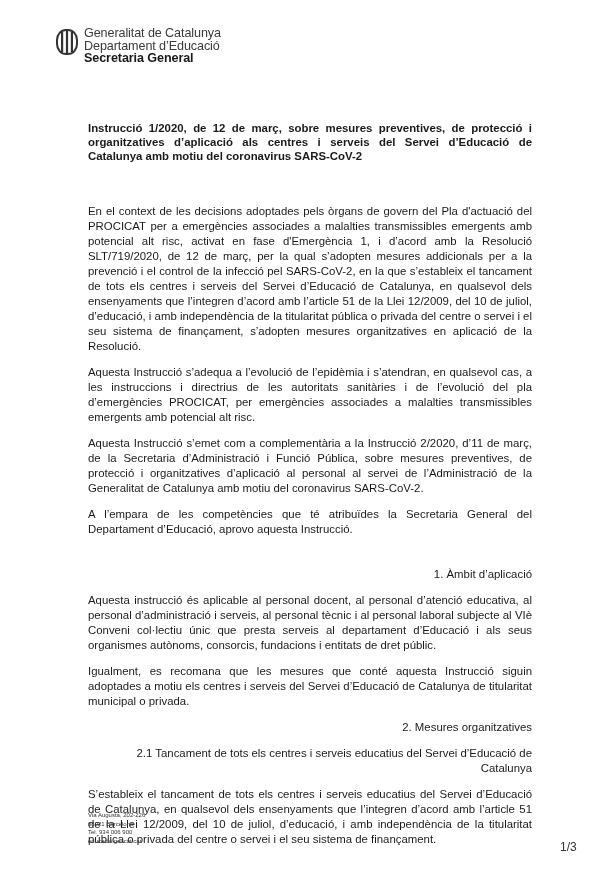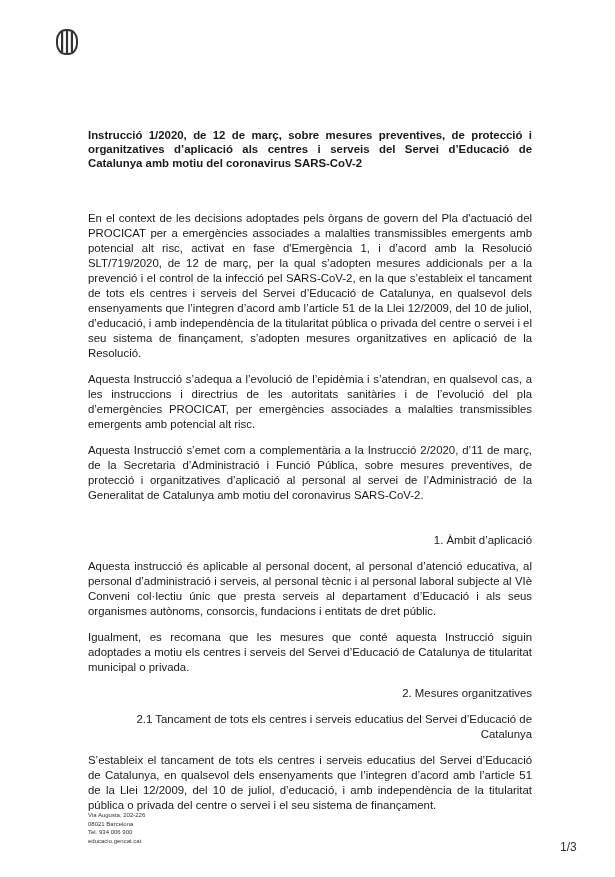--- a/index.html
+++ b/index.html
@@ -2,46 +2,52 @@
 <html><head>
 <meta charset="utf-8">
 <style>
   html, body { margin: 0; padding: 0; background: #ffffff; }
   body { width: 615px; height: 877px; position: relative; overflow: hidden;
          font-family: "Liberation Sans", sans-serif; color: #1a1a1a; }
   .header { position: absolute; left: 56px; top: 27px; display: flex; align-items: flex-start; }
   .logo-mark { width: 22px; height: 26px; margin-right: 6px; margin-top: 2px; }
   .org { font-size: 12.6px; line-height: 12.5px; color: #3a3a3a; letter-spacing: -0.1px; }
   .org .sg { font-weight: bold; color: #1a1a1a; }
-  .content { position: absolute; left: 88px; top: 128px; width: 444px; }
+  .content { position: absolute; left: 88px; top: 121px; width: 444px; }
   .title { font-weight: bold; font-size: 11.4px; line-height: 14px; text-align: justify; margin: 0 0 41px 0; }
   p { font-size: 11.4px; line-height: 15px; margin: 0 0 11px 0; text-align: justify; }
   .section { text-align: right; }
   .gap-before { margin-top: 30px; }
   .footer { position: absolute; left: 88px; top: 811px; font-size: 6px; line-height: 8.6px; color: #333; }
   .pagenum { position: absolute; left: 560px; top: 840px; font-size: 12px; color: #333; }
 </style>
 </head>
 <body>
 
 <div class="header">
   <svg class="logo-mark" viewBox="0 0 22 26">
     <rect x="1" y="1" width="20" height="24" rx="9" ry="10" fill="none" stroke="#333" stroke-width="2"></rect>
     <rect x="5" y="3" width="2.2" height="20" fill="#333"></rect>
     <rect x="9.9" y="2" width="2.2" height="22" fill="#333"></rect>
     <rect x="14.8" y="3" width="2.2" height="20" fill="#333"></rect>
   </svg>
+  <div class="org">
+    <div>Generalitat de Catalunya</div>
+    <div>Departament d’Educació</div>
+    <div class="sg">Secretaria General</div>
+  </div>
 </div>
 
 <div class="content">
   <div class="title">Instrucció 1/2020, de 12 de març, sobre mesures preventives, de protecció i organitzatives d’aplicació als centres i serveis del Servei d’Educació de Catalunya amb motiu del coronavirus SARS-CoV-2</div>
 
   <p>En el context de les decisions adoptades pels òrgans de govern del Pla d'actuació del PROCICAT per a emergències associades a malalties transmissibles emergents amb potencial alt risc, activat en fase d'Emergència 1, i d’acord amb la Resolució SLT/719/2020, de 12 de març, per la qual s’adopten mesures addicionals per a la prevenció i el control de la infecció pel SARS-CoV-2, en la que s’estableix el tancament de tots els centres i serveis del Servei d’Educació de Catalunya, en qualsevol dels ensenyaments que l’integren d’acord amb l’article 51 de la Llei 12/2009, del 10 de juliol, d’educació, i amb independència de la titularitat pública o privada del centre o servei i el seu sistema de finançament, s’adopten mesures organitzatives en aplicació de la Resolució.</p>
   <p>Aquesta Instrucció s’adequa a l’evolució de l’epidèmia i s’atendran, en qualsevol cas, a les instruccions i directrius de les autoritats sanitàries i de l’evolució del pla d’emergències PROCICAT, per emergències associades a malalties transmissibles emergents amb potencial alt risc.</p>
   <p>Aquesta Instrucció s’emet com a complementària a la Instrucció 2/2020, d’11 de març, de la Secretaria d’Administració i Funció Pública, sobre mesures preventives, de protecció i organitzatives d’aplicació al personal al servei de l’Administració de la Generalitat de Catalunya amb motiu del coronavirus SARS-CoV-2.</p>
+  <p>A l’empara de les competències que té atribuïdes la Secretaria General del Departament d’Educació, aprovo aquesta Instrucció.</p>
 
   <p class="section gap-before">1. Àmbit d’aplicació</p>
   <p>Aquesta instrucció és aplicable al personal docent, al personal d’atenció educativa, al personal d’administració i serveis, al personal tècnic i al personal laboral subjecte al VIè Conveni col·lectiu únic que presta serveis al departament d’Educació i als seus organismes autònoms, consorcis, fundacions i entitats de dret públic.</p>
   <p>Igualment, es recomana que les mesures que conté aquesta Instrucció siguin adoptades a motiu els centres i serveis del Servei d’Educació de Catalunya de titularitat municipal o privada.</p>
 
   <p class="section">2. Mesures organitzatives</p>
   <p class="section">2.1 Tancament de tots els centres i serveis educatius del Servei d’Educació de Catalunya</p>
   <p>S’estableix el tancament de tots els centres i serveis educatius del Servei d’Educació de Catalunya, en qualsevol dels ensenyaments que l’integren d’acord amb l’article 51 de la Llei 12/2009, del 10 de juliol, d’educació, i amb independència de la titularitat pública o privada del centre o servei i el seu sistema de finançament.</p>
 </div>
 

